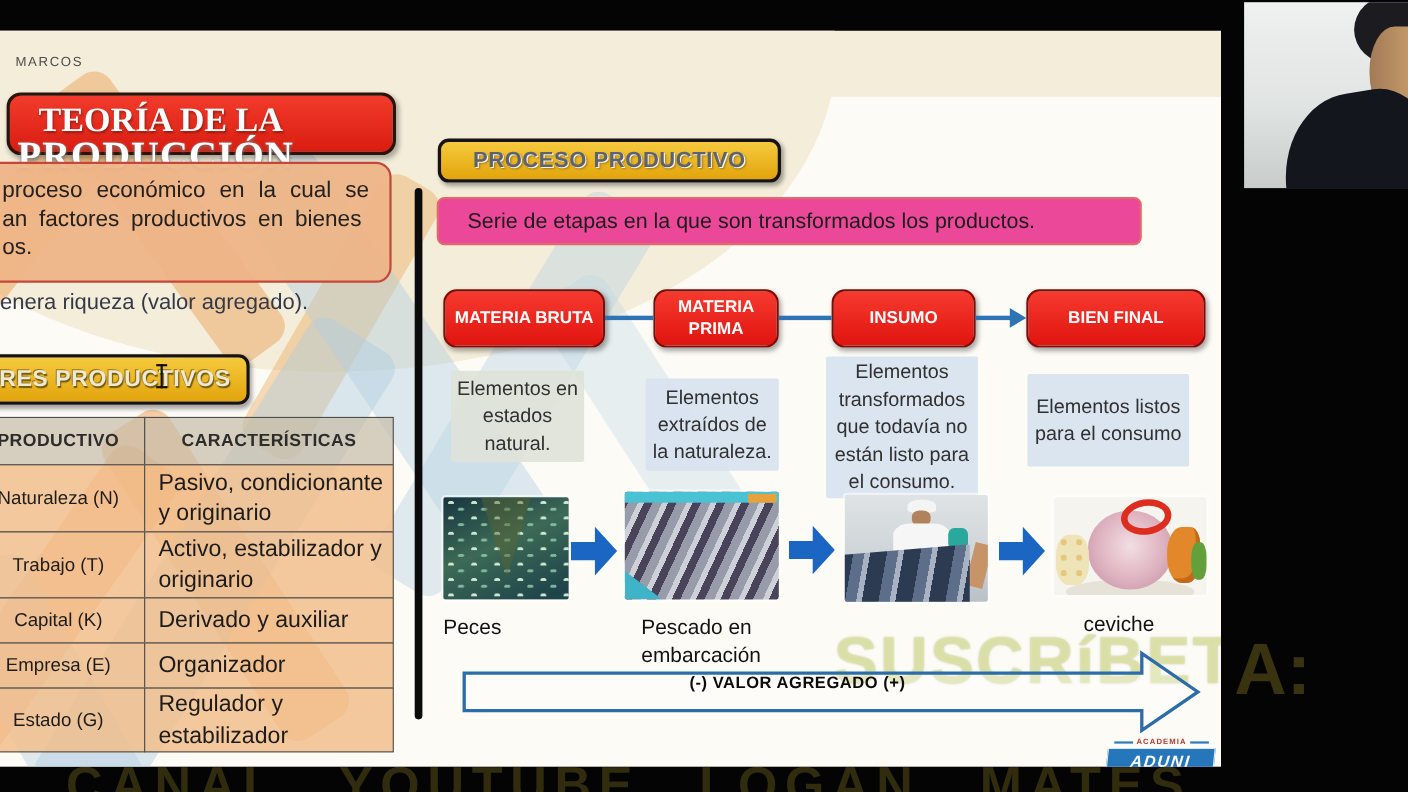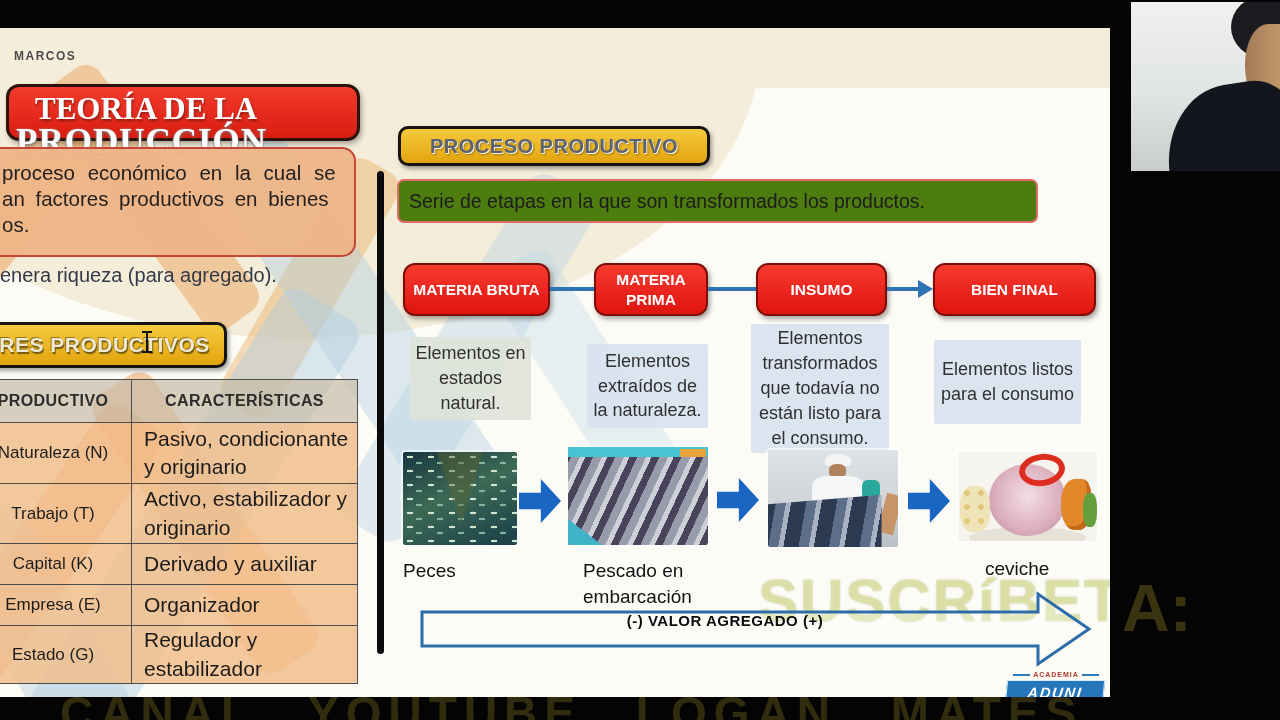--- a/index.html
+++ b/index.html
@@ -17,21 +17,21 @@
   .o2{left:120px;top:20px;width:64px;height:300px;background:rgba(236,166,94,.5);transform:rotate(-36deg);}
   .o3{left:10px;top:360px;width:70px;height:330px;background:rgba(236,160,88,.55);transform:rotate(35deg);}
   .o4{left:170px;top:330px;width:70px;height:330px;background:rgba(236,160,88,.5);transform:rotate(-33deg);}
   .o5{left:280px;top:120px;width:60px;height:280px;background:rgba(238,175,100,.45);transform:rotate(30deg);}
   .b1{left:150px;top:240px;width:90px;height:500px;background:rgba(176,204,224,.45);transform:rotate(32deg);}
   .b2{left:320px;top:90px;width:86px;height:430px;background:rgba(176,204,224,.42);transform:rotate(-34deg);}
   .b3{left:430px;top:130px;width:74px;height:400px;background:rgba(183,209,228,.4);transform:rotate(31deg);}
   .b4{left:10px;top:470px;width:90px;height:320px;background:rgba(176,204,224,.38);transform:rotate(-30deg);}
   .b5{left:560px;top:210px;width:70px;height:300px;background:rgba(190,214,230,.35);transform:rotate(-33deg);}
 
-  .brand{position:absolute;left:14px;top:21px;font-size:12px;font-weight:700;letter-spacing:1.5px;
+  .brand{position:absolute;left:14px;top:21px;font-size:12px;font-weight:400;letter-spacing:1.5px;
          color:#4c4c4c;}
 
   .title-banner{position:absolute;left:6px;top:56px;width:354px;height:57px;border-radius:13px;
     background:linear-gradient(180deg,#f23b2c,#d91d10);border:3px solid #2e130c;
     box-shadow:2px 3px 5px rgba(0,0,0,.3);box-sizing:border-box;padding:4px 0 0 26px;
     font-family:"Liberation Serif",serif;font-weight:700;font-size:31px;color:#fff;
     text-shadow:1px 2px 2px rgba(60,20,10,.5);}
   .title-line2{position:absolute;left:16px;top:94px;font-family:"Liberation Serif",serif;
     font-weight:700;font-size:35px;color:#fdfdfd;letter-spacing:1px;
     text-shadow:0 2px 3px rgba(110,110,110,.8),0 0 2px #9a9a9a;}
@@ -67,22 +67,22 @@
     display:flex;align-items:center;color:#1e1c1a;background:rgba(242,189,140,.84);}
   .ftable .head{background:rgba(199,188,169,.72);justify-content:center;font-size:16px;
     font-weight:600;letter-spacing:.4px;color:#2e2c2a;}
   .ftable .c1{justify-content:center;font-size:17px;text-align:center;}
   .ftable .c2{font-size:21px;line-height:1.35;padding:4px 6px 4px 12px;}
 
   .divider{position:absolute;left:377px;top:143px;width:7px;height:483px;background:#0b0b0b;
     border-radius:4px;}
 
   .subtitle-box{position:absolute;left:397px;top:151px;width:641px;height:44px;box-sizing:border-box;
-    background:#4d7c0f;border:2px solid #e06a6a;border-radius:7px;display:flex;align-items:center;
-    padding-left:10px;font-size:19.5px;color:#1c1c1c;text-align:center;}
+    background:#ec4899;border:2px solid #e06a6a;border-radius:7px;display:flex;align-items:center;
+    padding-left:26px;font-size:19.5px;color:#1c1c1c;text-align:center;}
 
   .stage-btn{position:absolute;top:235px;height:53px;border-radius:12px;box-sizing:border-box;
     background:linear-gradient(180deg,#f63a2e,#e01410);border:2px solid #7e0d08;
     box-shadow:2px 3px 5px rgba(0,0,0,.35);display:flex;align-items:center;justify-content:center;
     text-align:center;color:#fff;font-weight:700;font-size:15.5px;line-height:1.25;padding:0 8px;}
   .conn{position:absolute;top:259px;height:4px;background:#2e74b5;}
   .conn-head{position:absolute;left:918px;top:252px;width:0;height:0;
     border-left:15px solid #2e74b5;border-top:9px solid transparent;border-bottom:9px solid transparent;}
 
   .desc-box{position:absolute;border-radius:2px;display:flex;align-items:center;justify-content:center;
@@ -196,21 +196,21 @@
 
     <div class="title-banner">TEORÍA DE LA</div>
     <div class="title-line2">PRODUCCIÓN</div>
 
     <div class="def-box">
       <div class="def-l1">proceso económico en la cual se</div>
       <div class="def-l2">an factores productivos en bienes</div>
       <div class="def-l3">os.</div>
     </div>
 
-    <div class="wealth">enera riqueza  (para agregado).</div>
+    <div class="wealth">enera riqueza  (valor agregado).</div>
 
     <div class="gold-banner factors-banner">RES PRODUCTIVOS</div>
 
     <div class="ibeam">
       <div class="ib-t"></div>
         <div class="ib-v"></div>
         <div class="ib-b"></div>
     </div>
 
     <div class="ftable">

